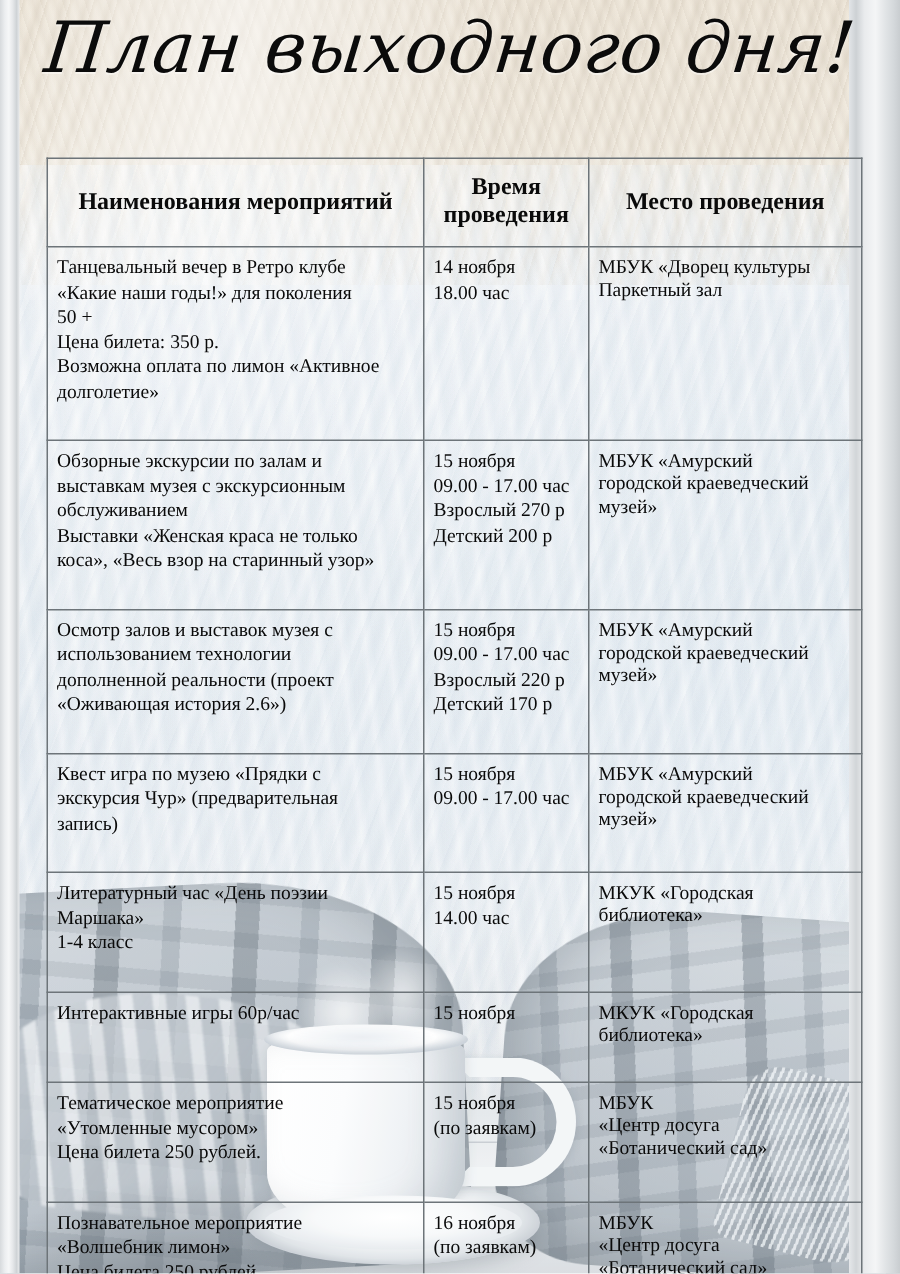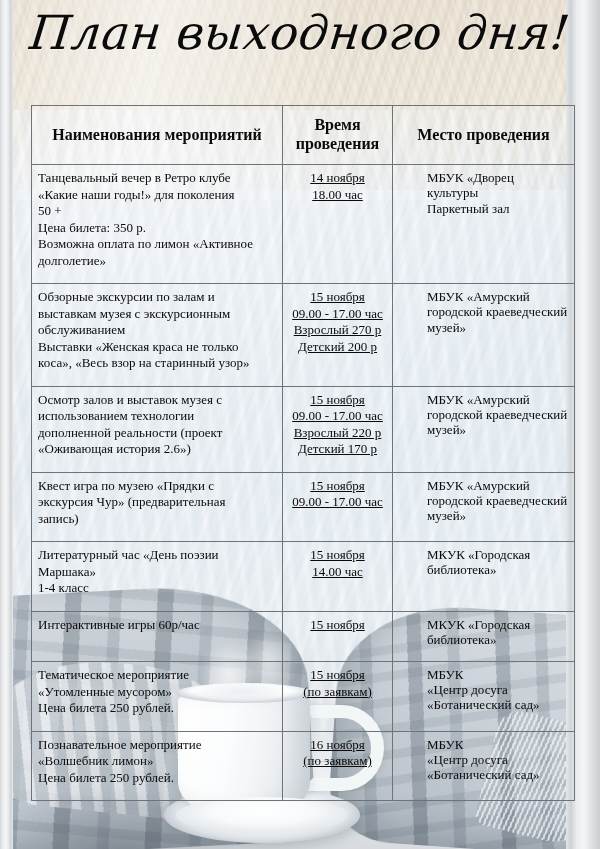--- a/index.html
+++ b/index.html
@@ -281,47 +281,46 @@
   table.schedule {
     width: 100%;
     border-collapse: collapse;
     table-layout: fixed;
     background: rgba(255,255,255,0.10);
   }
   table.schedule th,
   table.schedule td {
     border: 1px solid #6d7479;
     vertical-align: top;
-    padding: 5px 6px 14px 6px;
+    padding: 5px 6px 24px 6px;
     color: #0a0a0a;
     font-family: "Liberation Serif", serif;
     font-size: 13px;
     line-height: 1.27;
   }
   table.schedule th {
     text-align: center;
     font-weight: bold;
     font-size: 16px;
     line-height: 1.2;
     padding: 9px 4px 11px 4px;
     vertical-align: middle;
   }
   col.c-name  { width: 251px; }
   col.c-time  { width: 110px; }
   col.c-place { width: 182px; }
 
   td.time {
-    text-align: center;
-    text-decoration: underline;
+    text-align: left;
   }
   td.place, td.name {
     text-align: left;
   }
   .cell-line { display: block; }
-  .cell-line.tight { line-height: 1.16; margin-left: 28px; }
+  .cell-line.tight { line-height: 1.16; }
 </style>
 </head>
 <body>
 
 <div id="poster">
 
   <div class="bg-base"></div>
   <div class="bg-stone"></div>
   <div class="bg-ice"></div>
   <div class="bg-ice2"></div>

